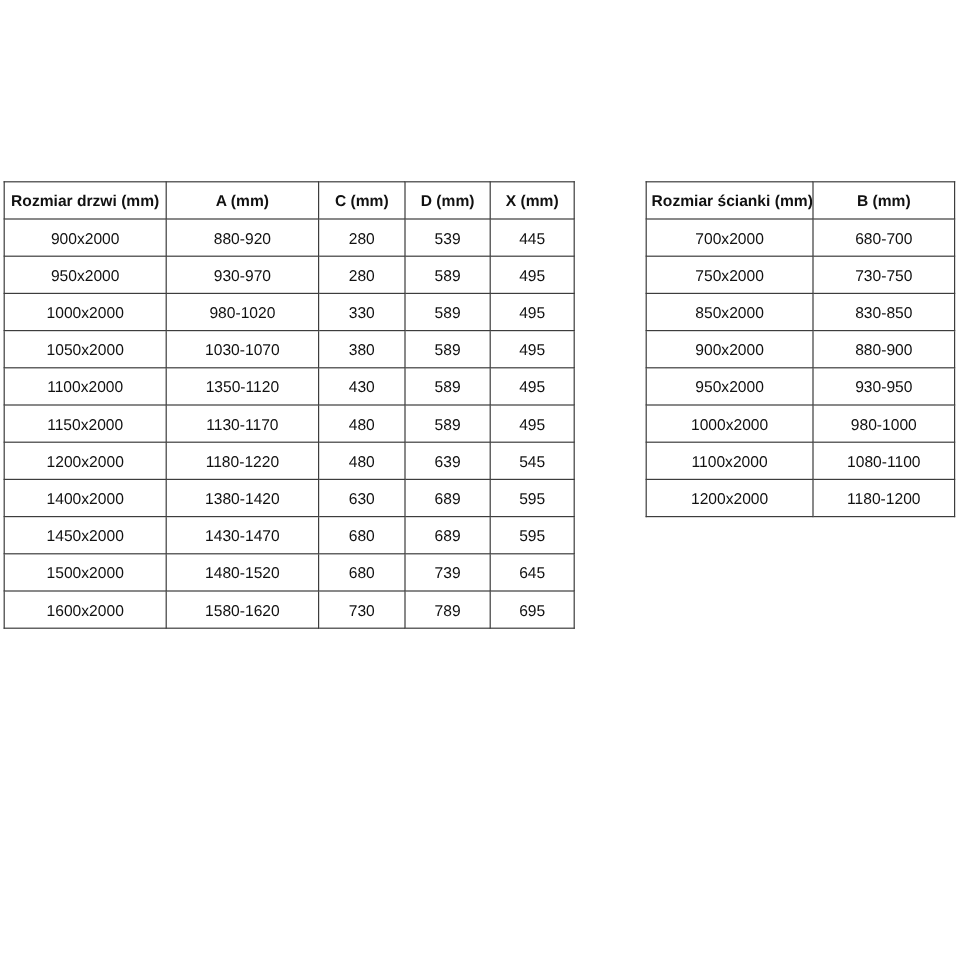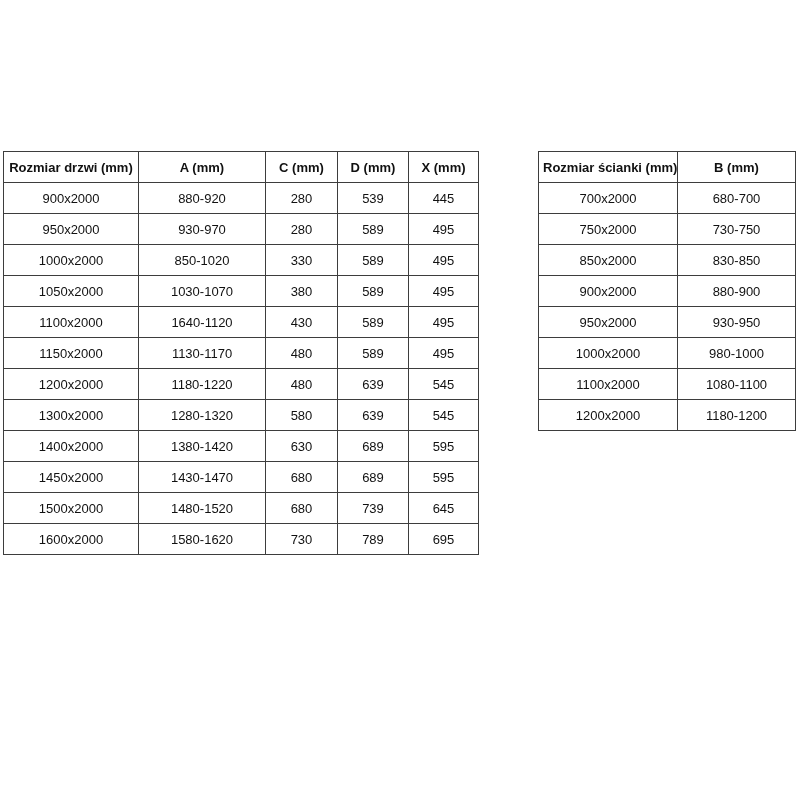--- a/index.html
+++ b/index.html
@@ -81,57 +81,50 @@
         </tr>
         <tr>
           <td>950x2000</td>
           <td>930-970</td>
           <td>280</td>
           <td>589</td>
           <td>495</td>
         </tr>
         <tr>
           <td>1000x2000</td>
-          <td>850-1020</td>
+          <td>980-1020</td>
           <td>330</td>
           <td>589</td>
           <td>495</td>
         </tr>
         <tr>
           <td>1050x2000</td>
           <td>1030-1070</td>
           <td>380</td>
           <td>589</td>
           <td>495</td>
         </tr>
         <tr>
           <td>1100x2000</td>
-          <td>1640-1120</td>
+          <td>1350-1120</td>
           <td>430</td>
           <td>589</td>
           <td>495</td>
         </tr>
         <tr>
           <td>1150x2000</td>
           <td>1130-1170</td>
           <td>480</td>
           <td>589</td>
           <td>495</td>
         </tr>
         <tr>
           <td>1200x2000</td>
           <td>1180-1220</td>
           <td>480</td>
-          <td>639</td>
-          <td>545</td>
-        </tr>
-        <tr>
-          <td>1300x2000</td>
-          <td>1280-1320</td>
-          <td>580</td>
           <td>639</td>
           <td>545</td>
         </tr>
         <tr>
           <td>1400x2000</td>
           <td>1380-1420</td>
           <td>630</td>
           <td>689</td>
           <td>595</td>
         </tr>

